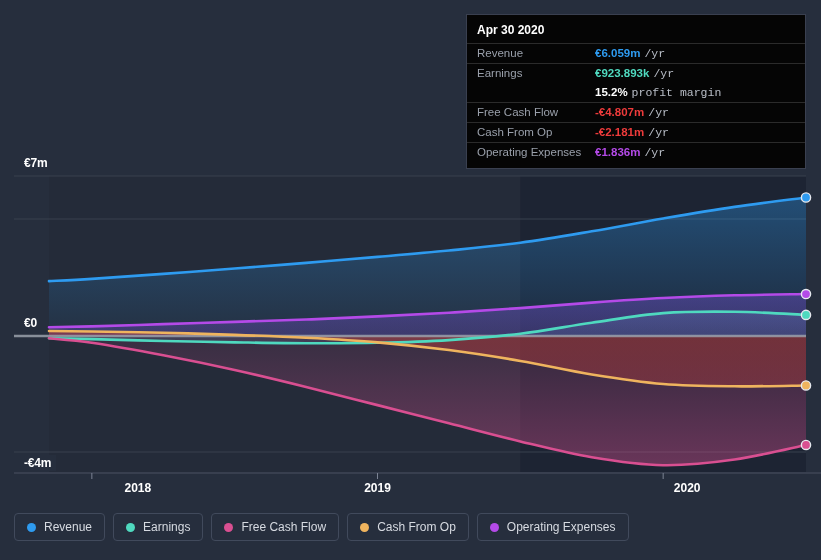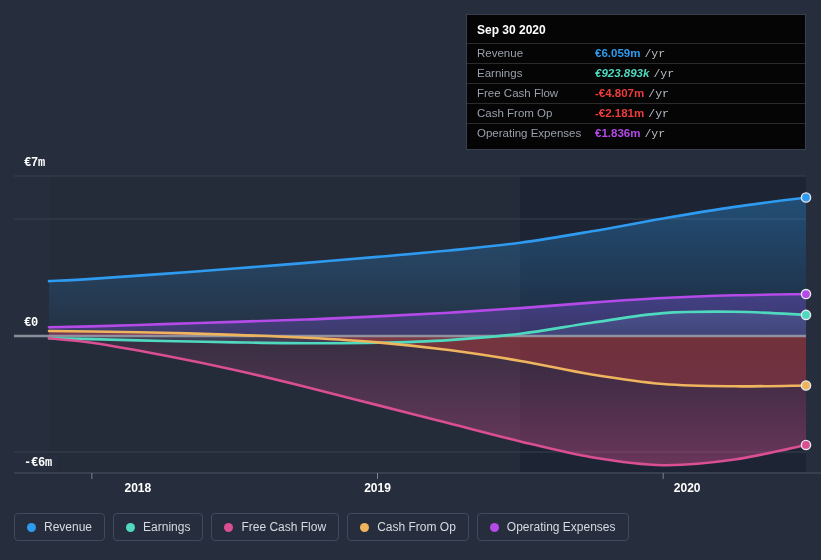--- a/index.html
+++ b/index.html
@@ -42,21 +42,20 @@
     font-size: 12px;
     font-weight: bold;
     white-space: nowrap;
     letter-spacing: -0.2px;
   }
   .y-label {
     left: 22px;
     background: #262e3d;
     padding: 1px 5px 1px 2px;
     z-index: 6;
-    font-family: Liberation Mono, monospace;
   }
   #ylab-top   { top: 155px; }
   #ylab-zero  { top: 315px; }
   #ylab-bot   { top: 455px; }
 
   .x-label {
     position: absolute;
     top: 481px;
     color: #ffffff;
     font-size: 12px;
@@ -201,41 +200,46 @@
           <circle cx="806" cy="444.95866666666666" r="4.6" fill="#d94f91" stroke="#e6e9ef" stroke-width="1.4"></circle>
         </g>
         <line x1="14" y1="473" x2="821" y2="473" stroke="#4a5163" stroke-width="1"></line>
         <line x1="91.84905660379809" y1="473" x2="91.84905660379809" y2="479" stroke="#7c8494" stroke-width="1"></line>
         <line x1="377.5094339622789" y1="473" x2="377.5094339622789" y2="479" stroke="#7c8494" stroke-width="1"></line>
         <line x1="663.1698113207597" y1="473" x2="663.1698113207597" y2="479" stroke="#7c8494" stroke-width="1"></line>
       </svg>
 
     <div class="axis-label y-label" id="ylab-top">€7m</div>
     <div class="axis-label y-label" id="ylab-zero">€0</div>
-    <div class="axis-label y-label" id="ylab-bot">-€6m</div>
+    <div class="axis-label y-label" id="ylab-bot">-€4m</div>
 
     <div id="x-labels">
         <div class="x-label" style="left: 91.8491px; margin-left: 46px;">2018</div>
         <div class="x-label" style="left: 377.509px;">2019</div>
         <div class="x-label" style="left: 663.17px; margin-left: 24px;">2020</div>
       </div>
   </div>
 
   <div id="tooltip">
-    <div id="tooltip-title">Sep 30 2020</div>
+    <div id="tooltip-title">Apr 30 2020</div>
     <div id="tooltip-rows">
         <div class="tt-row">
           <span class="tt-label">Revenue</span>
           <span class="tt-value" style="color: rgb(46, 155, 240);">€6.059m</span>
           <span class="tt-unit">/yr</span>
         </div>
         <div class="tt-row">
           <span class="tt-label">Earnings</span>
-          <span class="tt-value" style="color: rgb(79, 217, 191); font-style: italic;">€923.893k</span>
-          <span class="tt-unit">/yr</span>
+          <span class="tt-value" style="color: rgb(79, 217, 191);">€923.893k</span>
+          <span class="tt-unit">/yr</span>
+        </div>
+        <div class="tt-row no-rule">
+          <span class="tt-label"></span>
+          <span class="tt-value" style="color: rgb(255, 255, 255);">15.2%</span>
+          <span class="tt-unit">profit margin</span>
         </div>
         <div class="tt-row">
           <span class="tt-label">Free Cash Flow</span>
           <span class="tt-value" style="color: rgb(238, 59, 59);">-€4.807m</span>
           <span class="tt-unit">/yr</span>
         </div>
         <div class="tt-row">
           <span class="tt-label">Cash From Op</span>
           <span class="tt-value" style="color: rgb(238, 59, 59);">-€2.181m</span>
           <span class="tt-unit">/yr</span>

